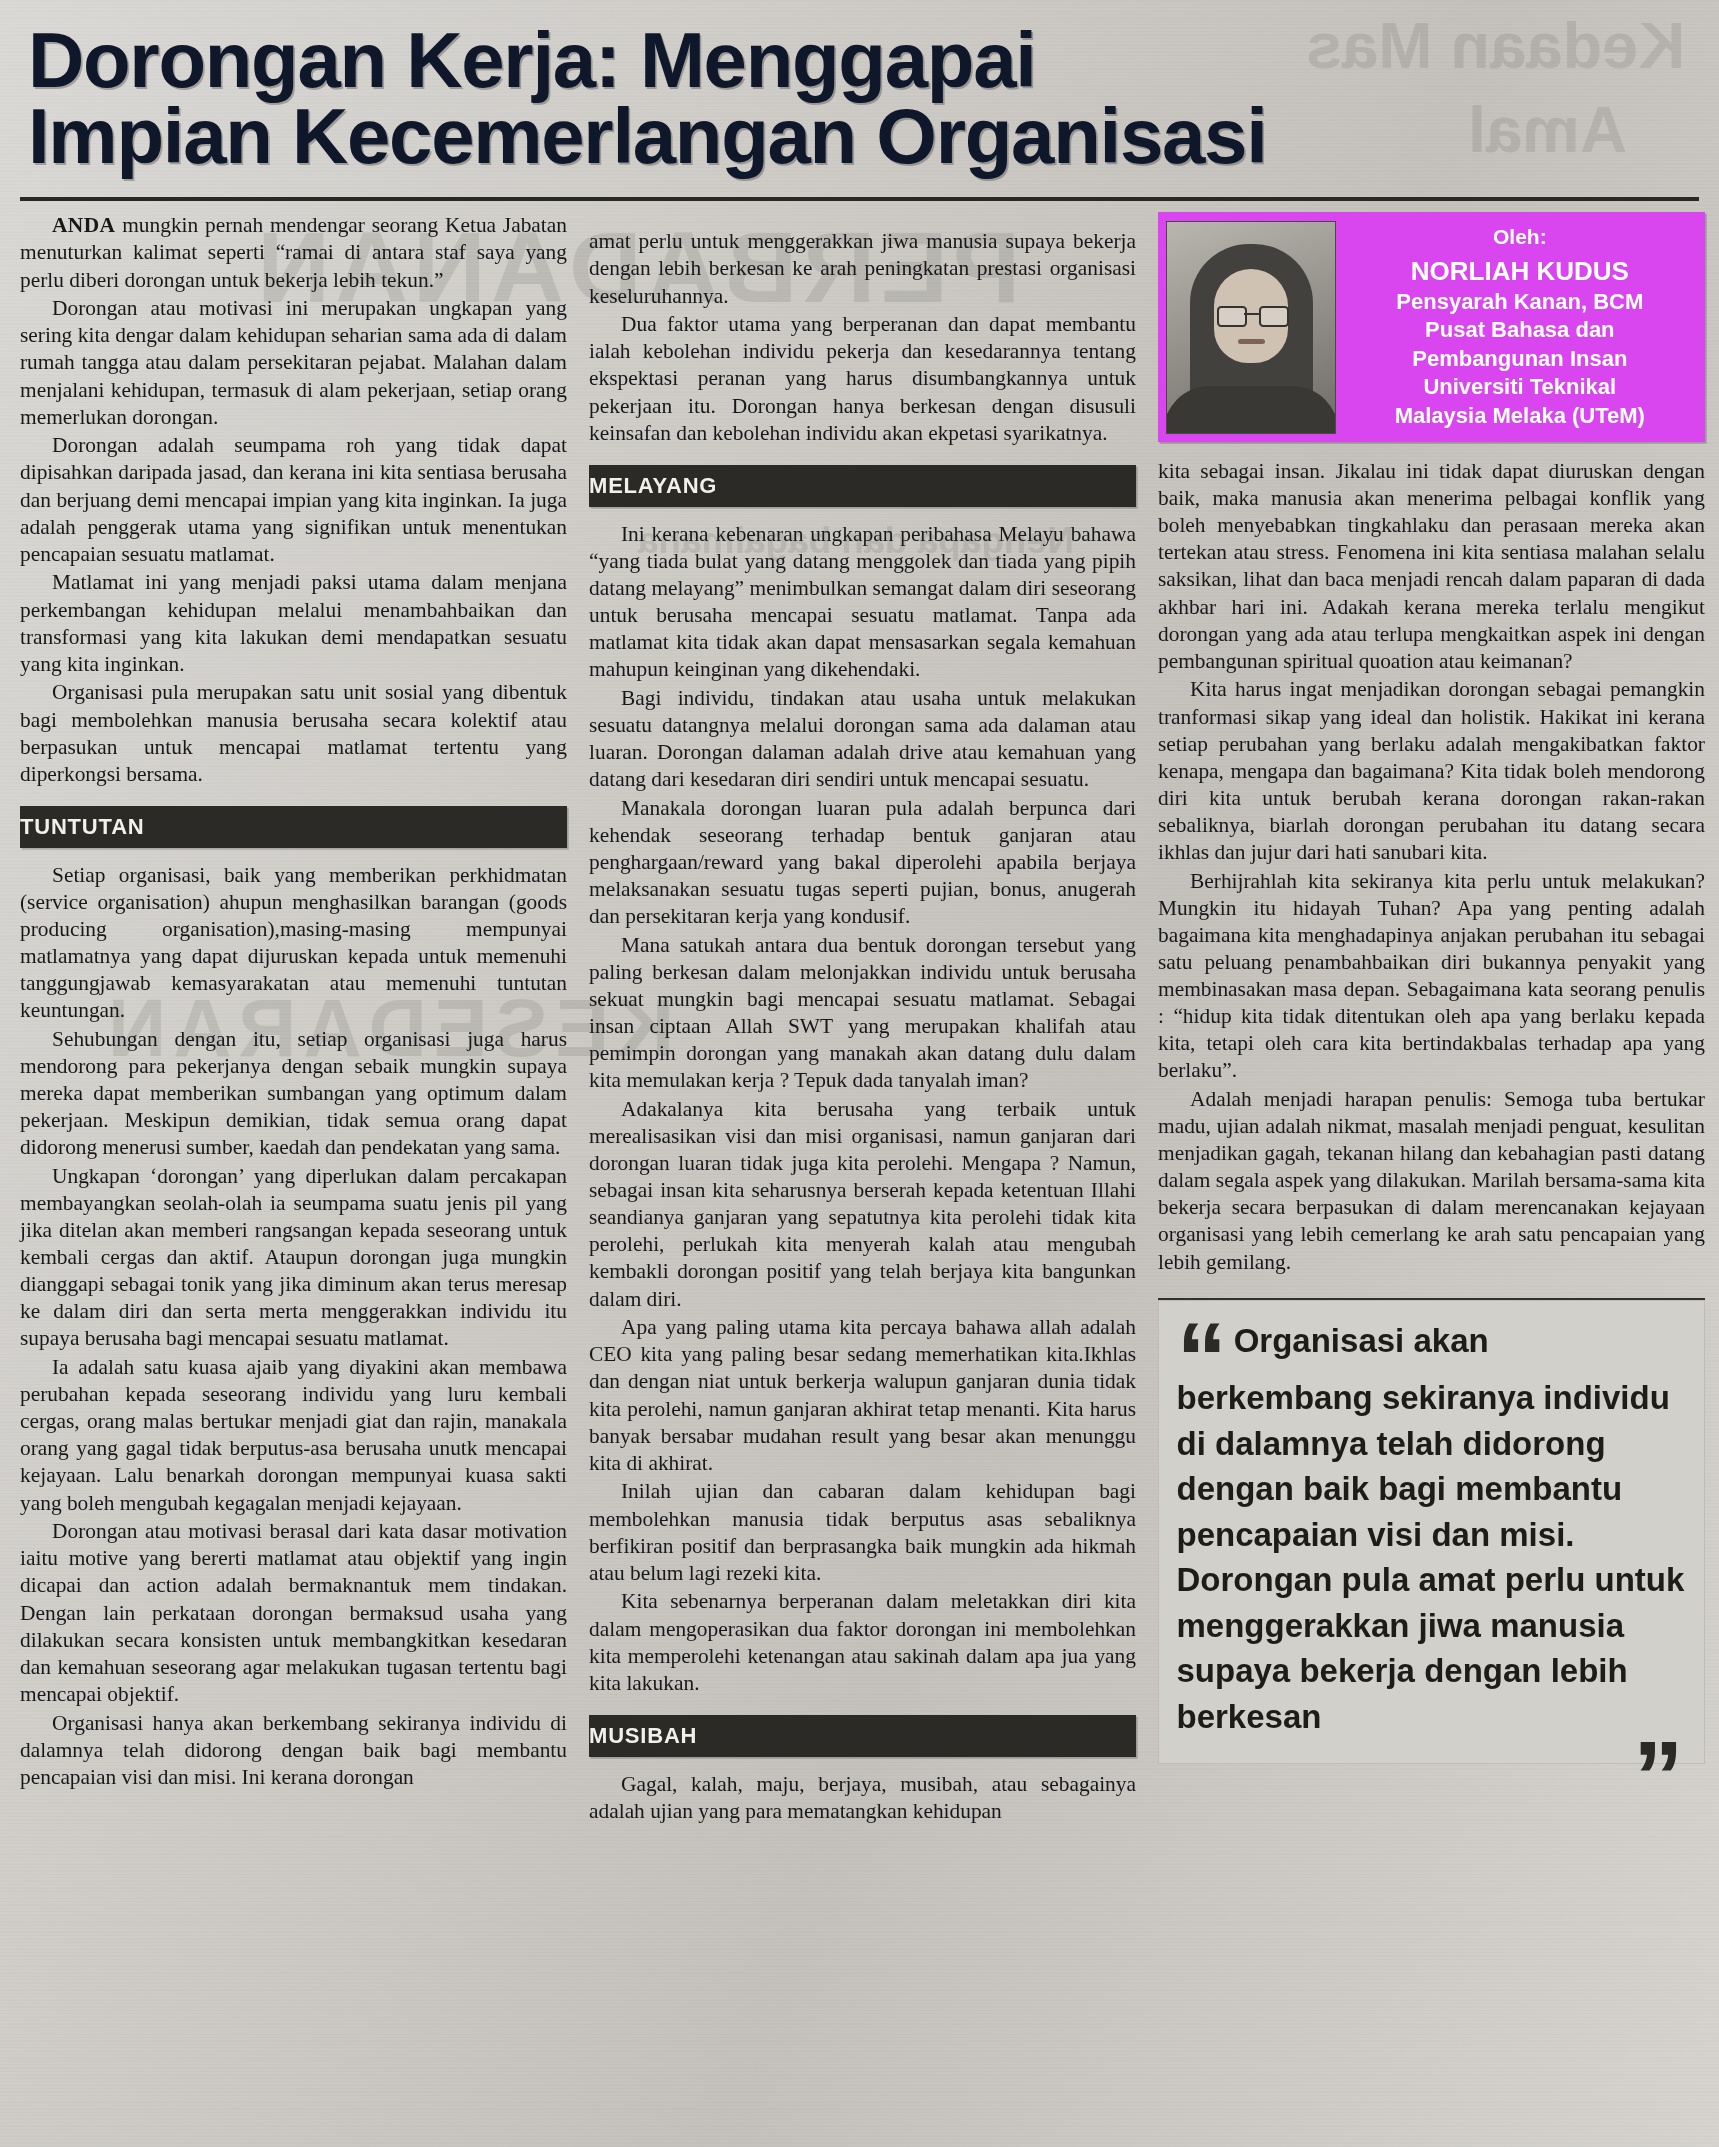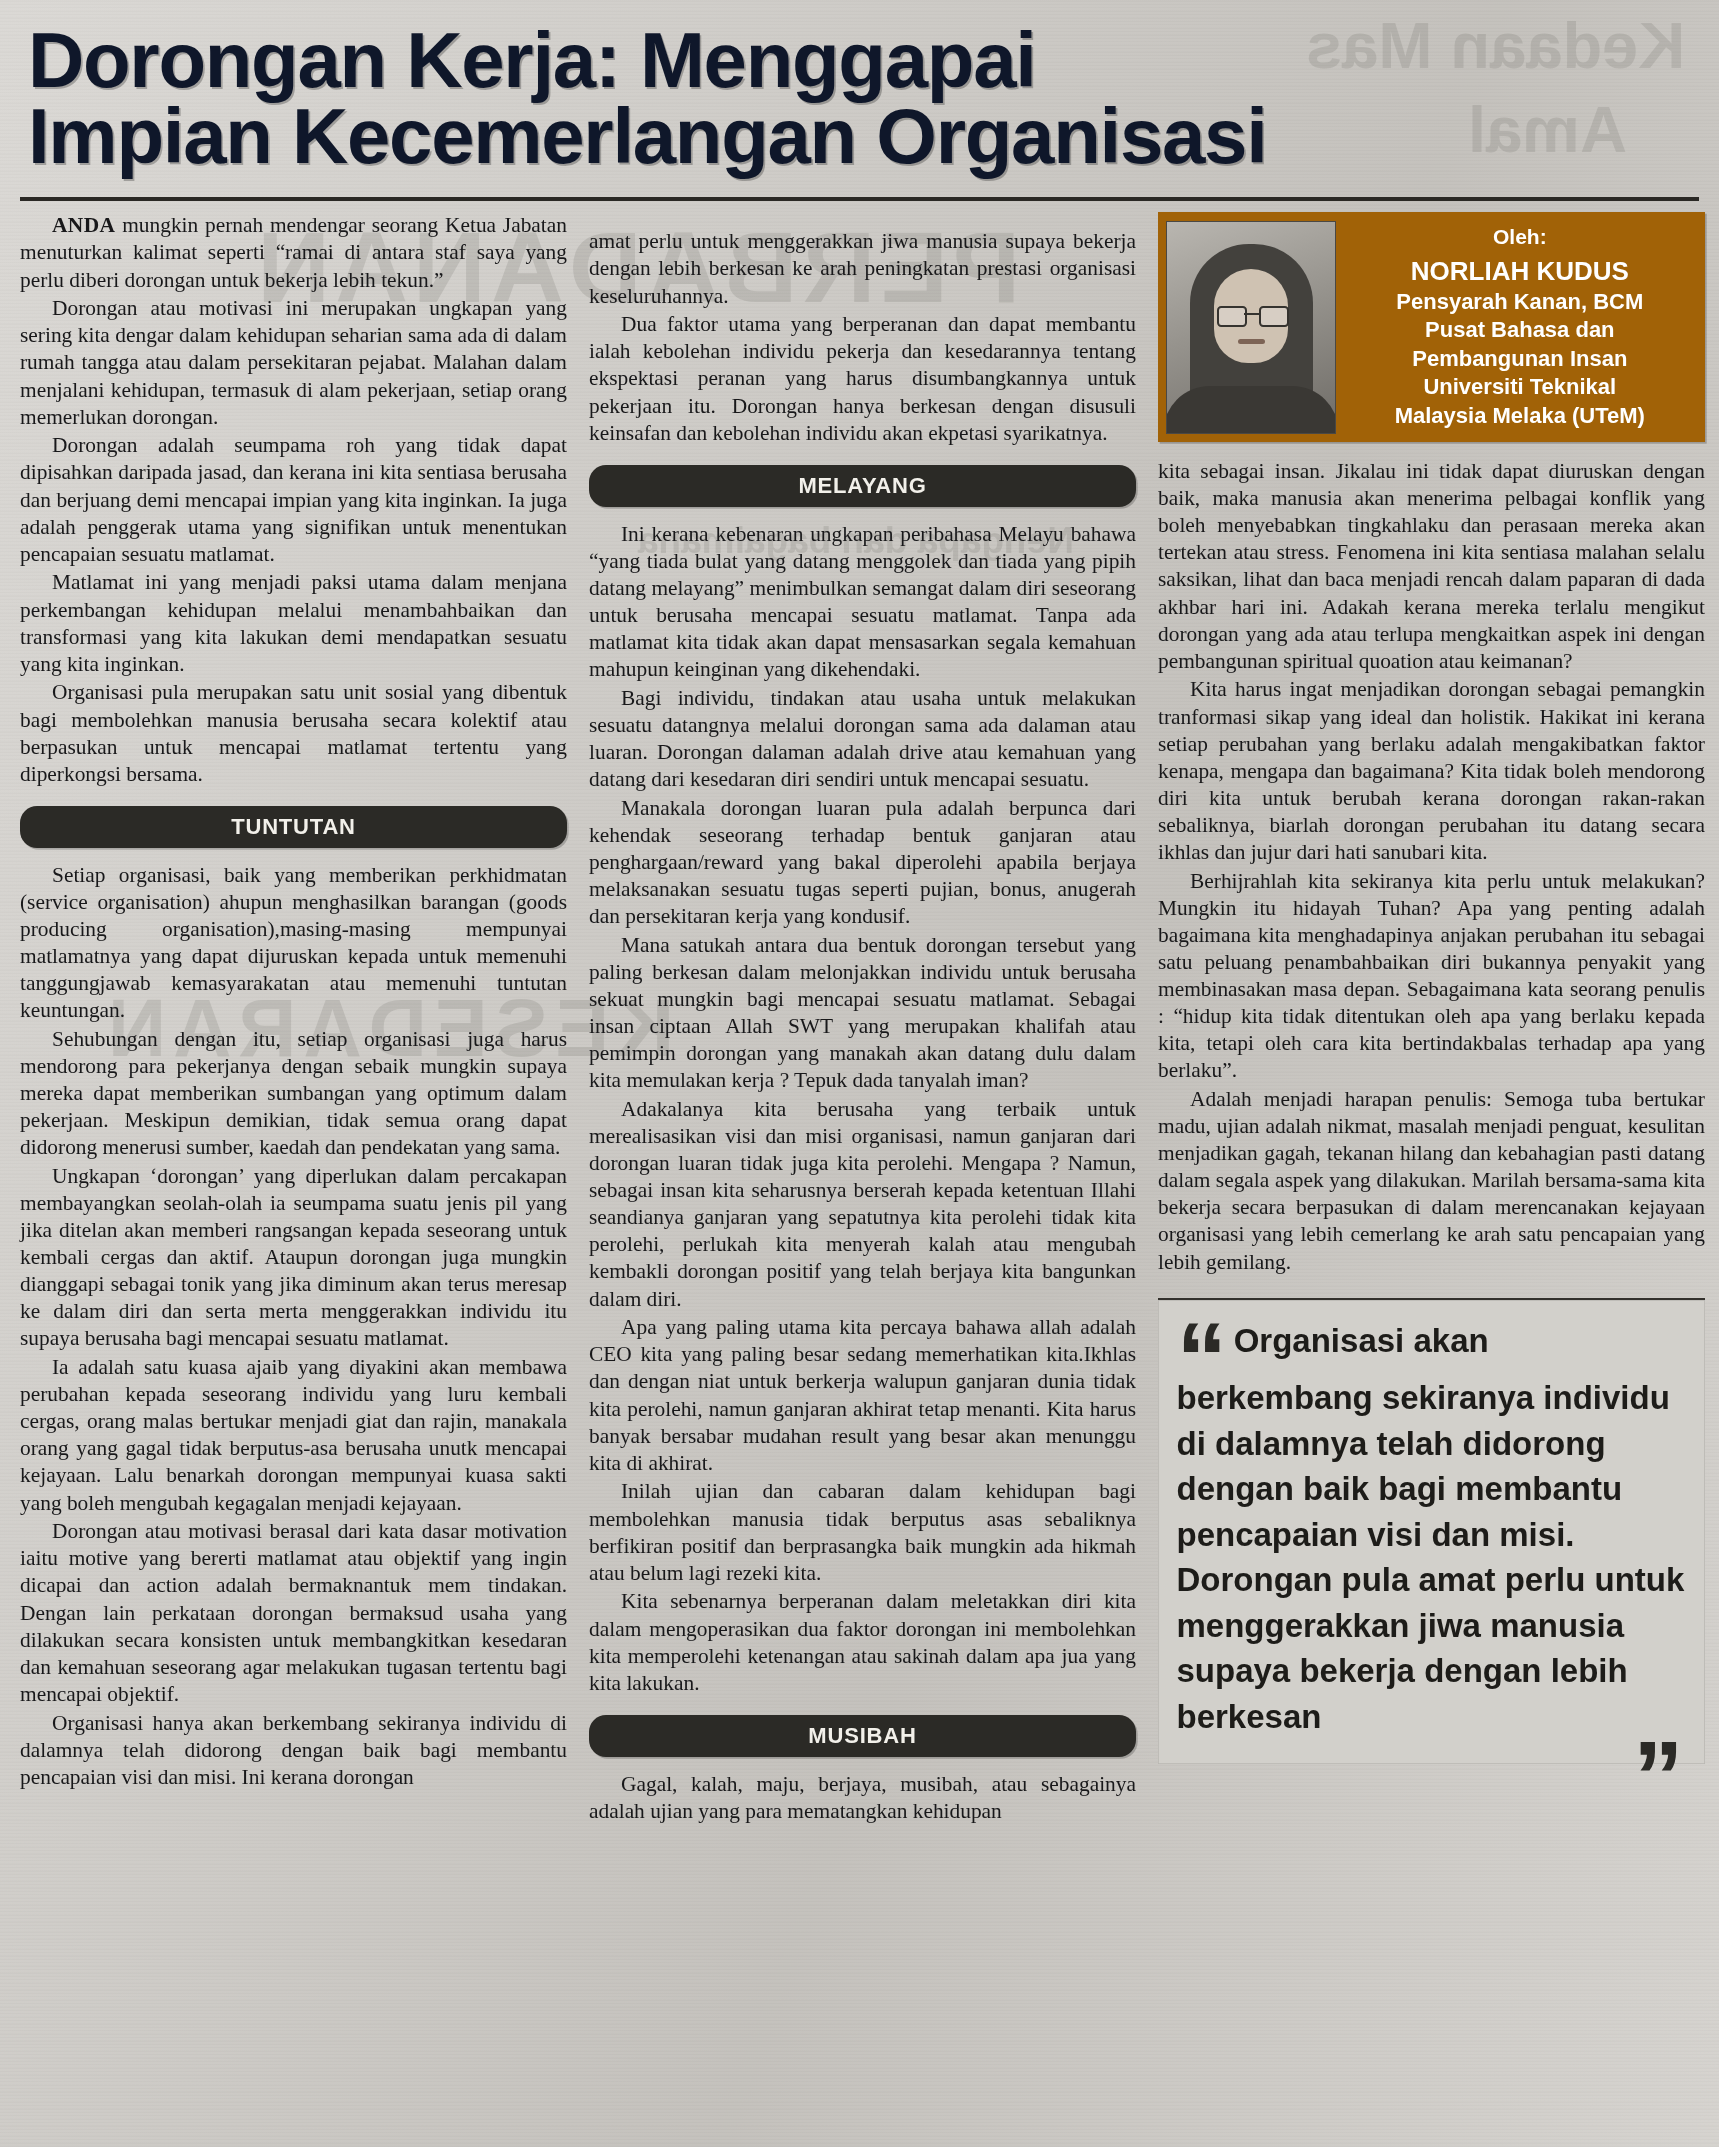--- a/index.html
+++ b/index.html
@@ -94,30 +94,28 @@
     letter-spacing: 0.4px;
   }
 
   .subhead {
     background: #2b2a26;
     color: #f2f0ea;
     font-family: "Liberation Sans", sans-serif;
     font-weight: bold;
     font-size: 22px;
     letter-spacing: 0.8px;
-    text-align: center;
     padding: 7.6px 0 8.4px 0;
     margin: 18.5px 0 13.4px 0;
     box-shadow: 1.7px 1.7px 0 rgba(0,0,0,0.2);
-    border-radius: 17px;
   }
 
   
   .byline-box {
-    background: #a16207;
+    background: #d946ef;
     color: #fff;
     display: flex;
     align-items: stretch;
     padding: 8.4px;
     gap: 10px;
     margin-bottom: 15px;
     box-shadow: 1.7px 1.7px 0 rgba(0,0,0,0.22);
   }
   .portrait {
     width: 168px;

